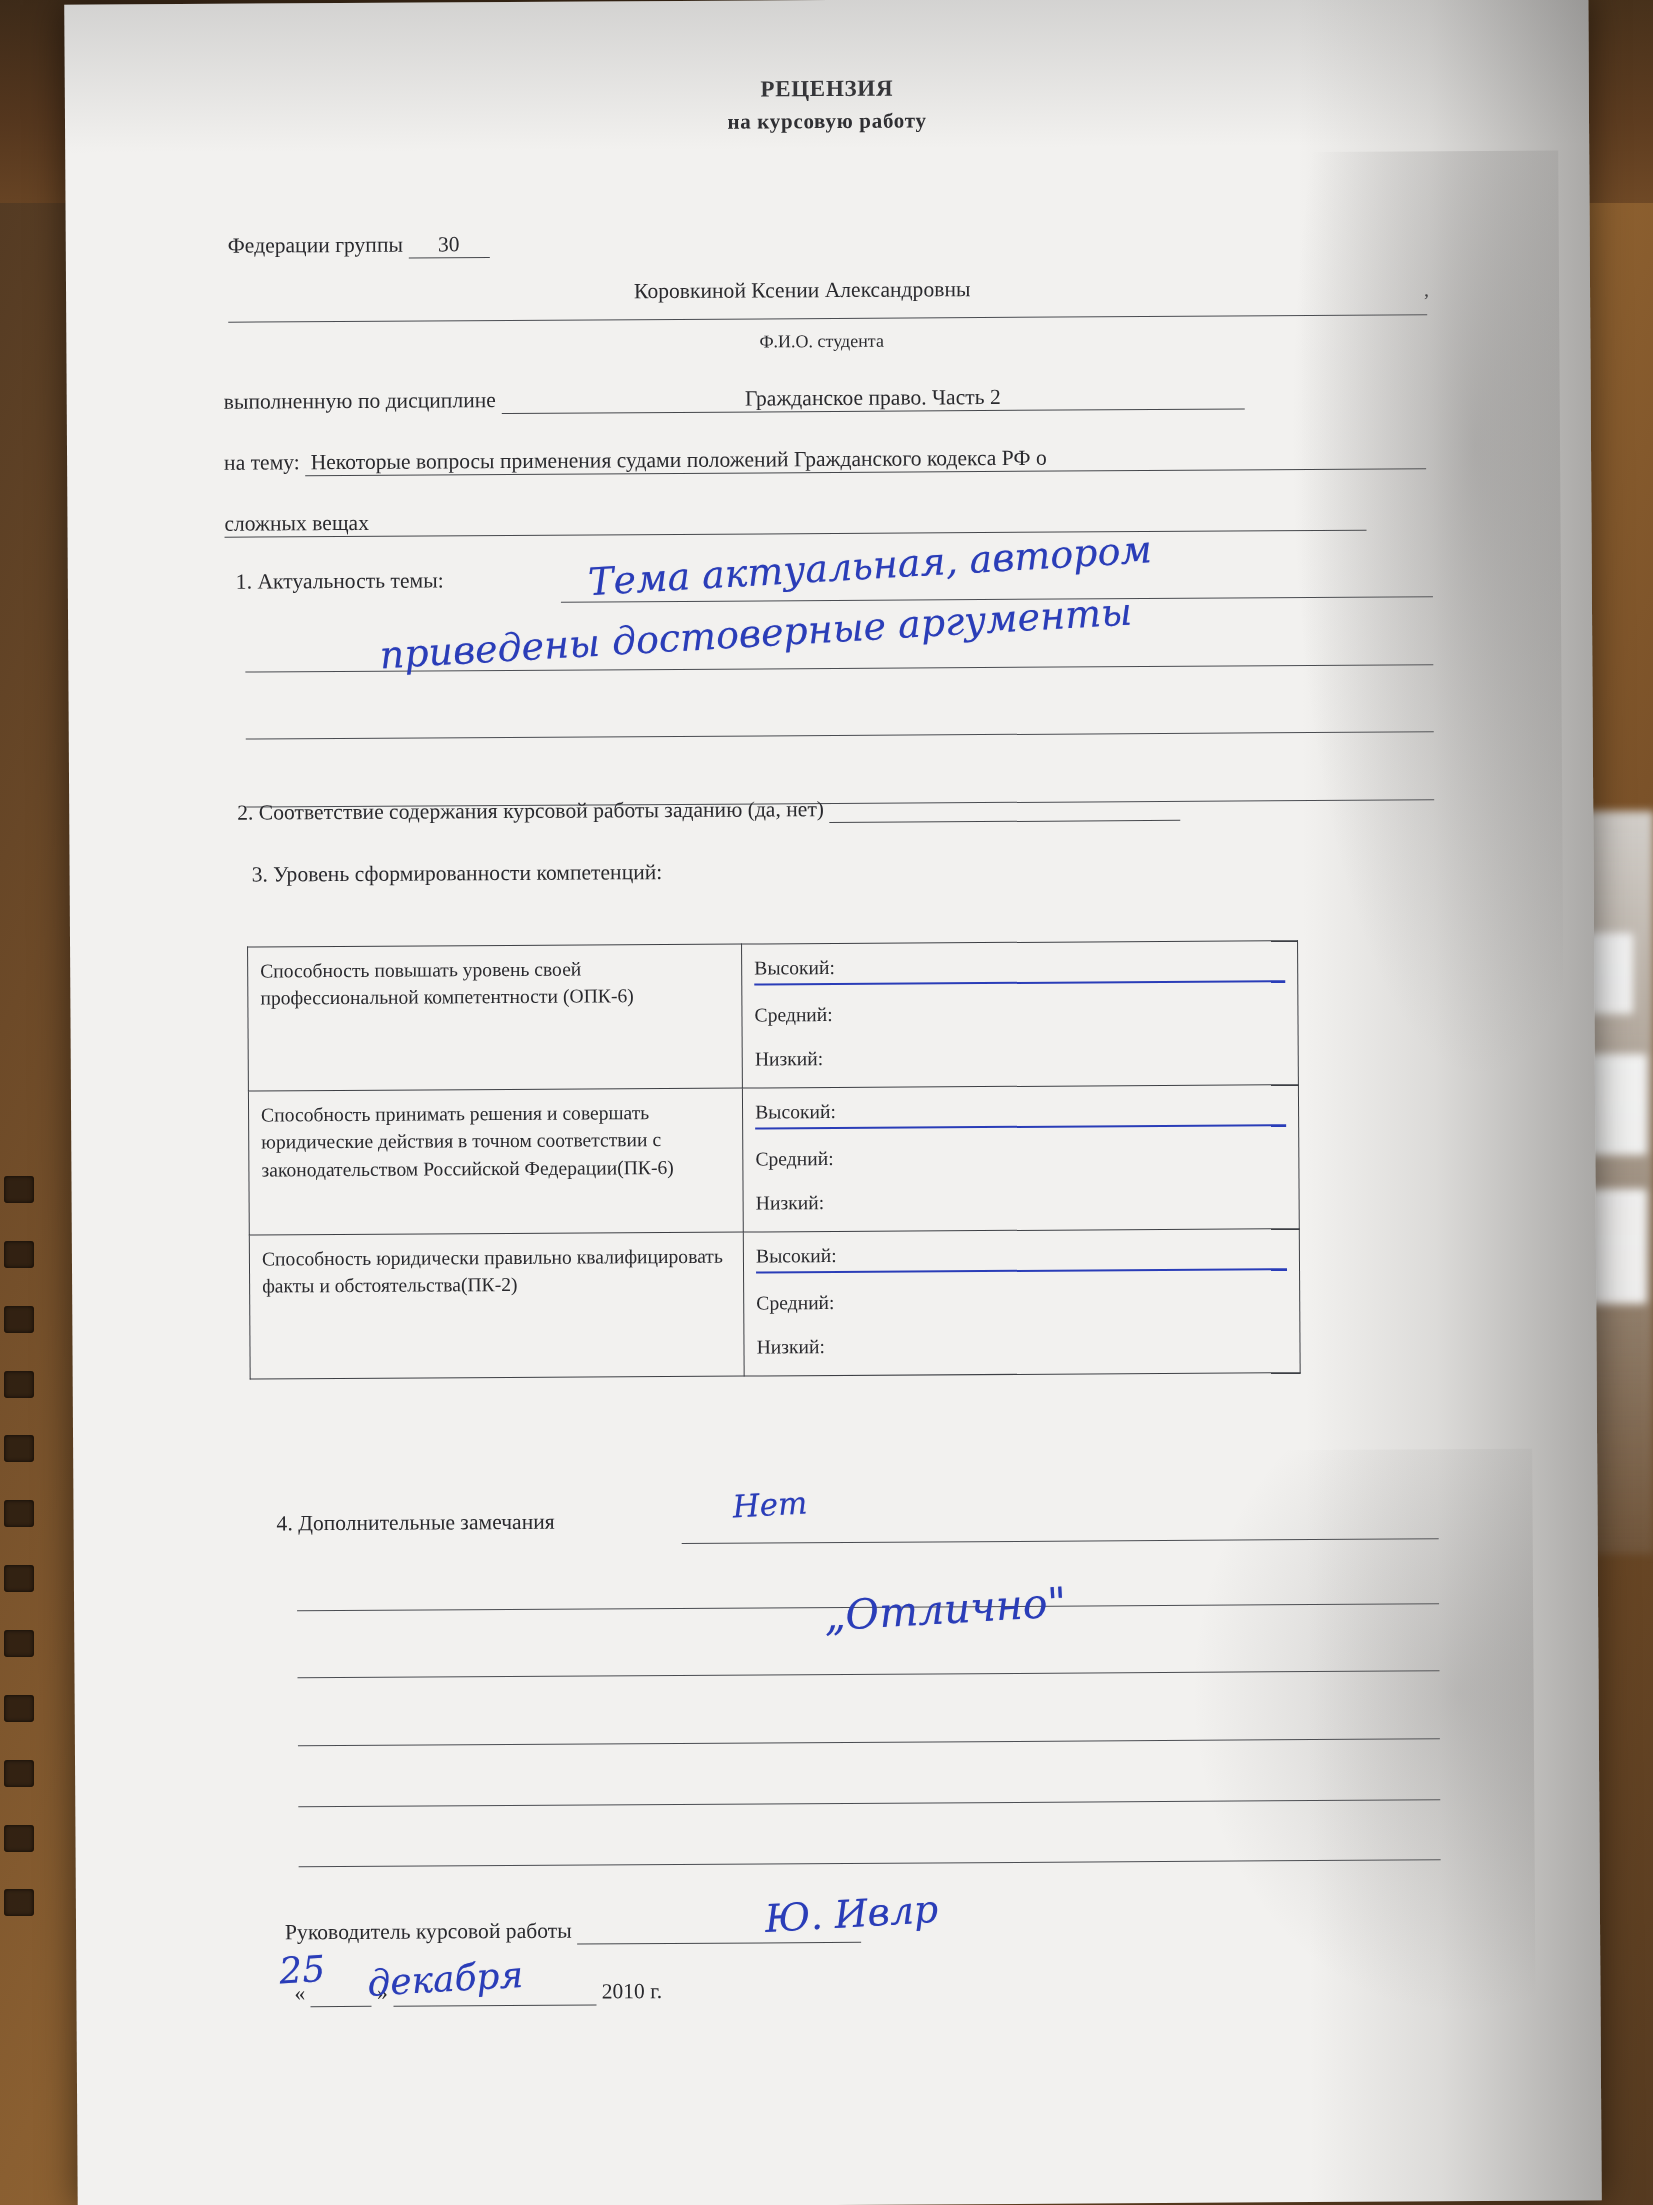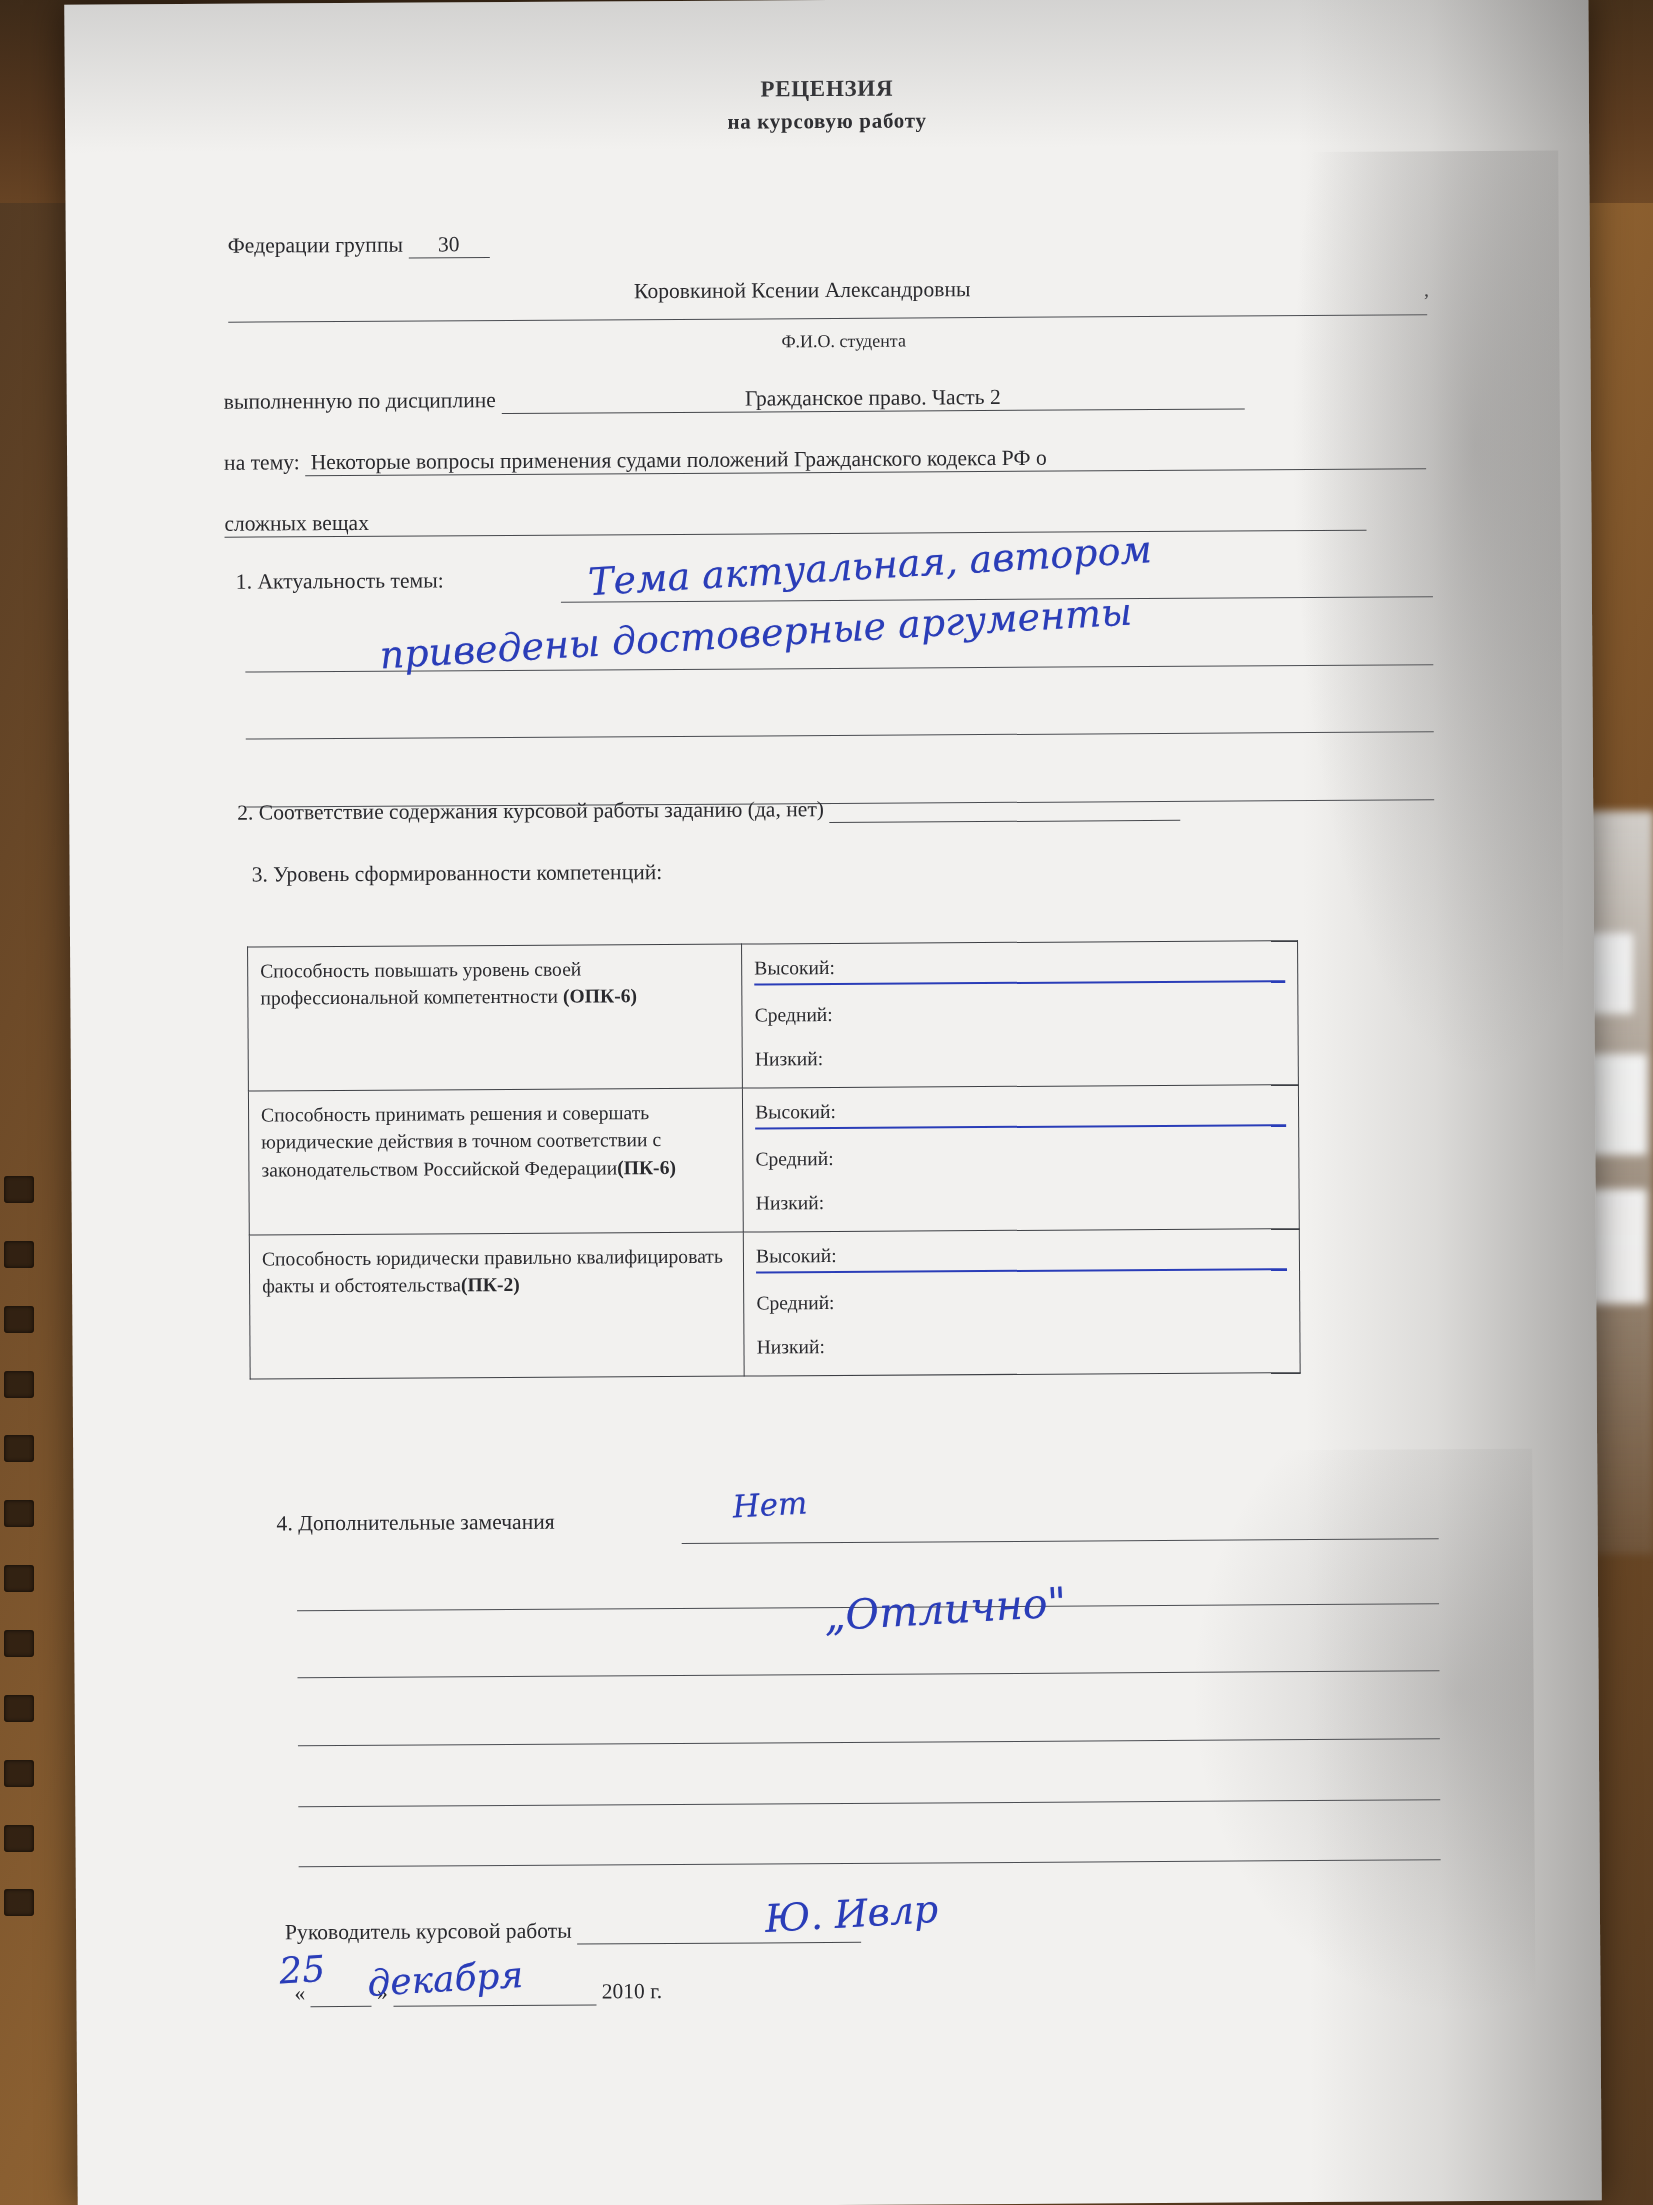--- a/index.html
+++ b/index.html
@@ -134,21 +134,20 @@
     display: inline-block;
     border-bottom: 1.4px solid #45474b;
     text-align: center;
     vertical-align: baseline;
   }
   .fill.blank { color: transparent; }
 
   .caption {
     position: absolute;
     font-size: 18px;
-    margin-left: 22px;
   }
 
   .ruleline {
     position: absolute;
     height: 0;
     border-bottom: 1.4px solid #4a4c51;
   }
 
   
   .hand {
@@ -180,21 +179,21 @@
     line-height: 1.42;
   }
   #comp-table td.left { width: 473px; }
   #comp-table td.right { width: 537px; }
   #comp-table .lvl { margin: 0 0 16px 0; }
   #comp-table .lvl:last-child { margin-bottom: 2.7px; }
   .marked {
     border-bottom: 2px solid #2a3db8;
     padding-bottom: 1.4px;
   }
-  b { font-weight: bold; }
+  b { font-weight: normal; }
 </style>
 </head>
 <body>
 
 <div id="desk"></div>
 <div id="desk-dark-top"></div>
 
 <div id="right-objects">
   <div class="slab" style="left:20px; top:122px; width:162px; height:81px;"></div>
   <div class="slab" style="left:41px; top:243px; width:155px; height:101px;"></div>

